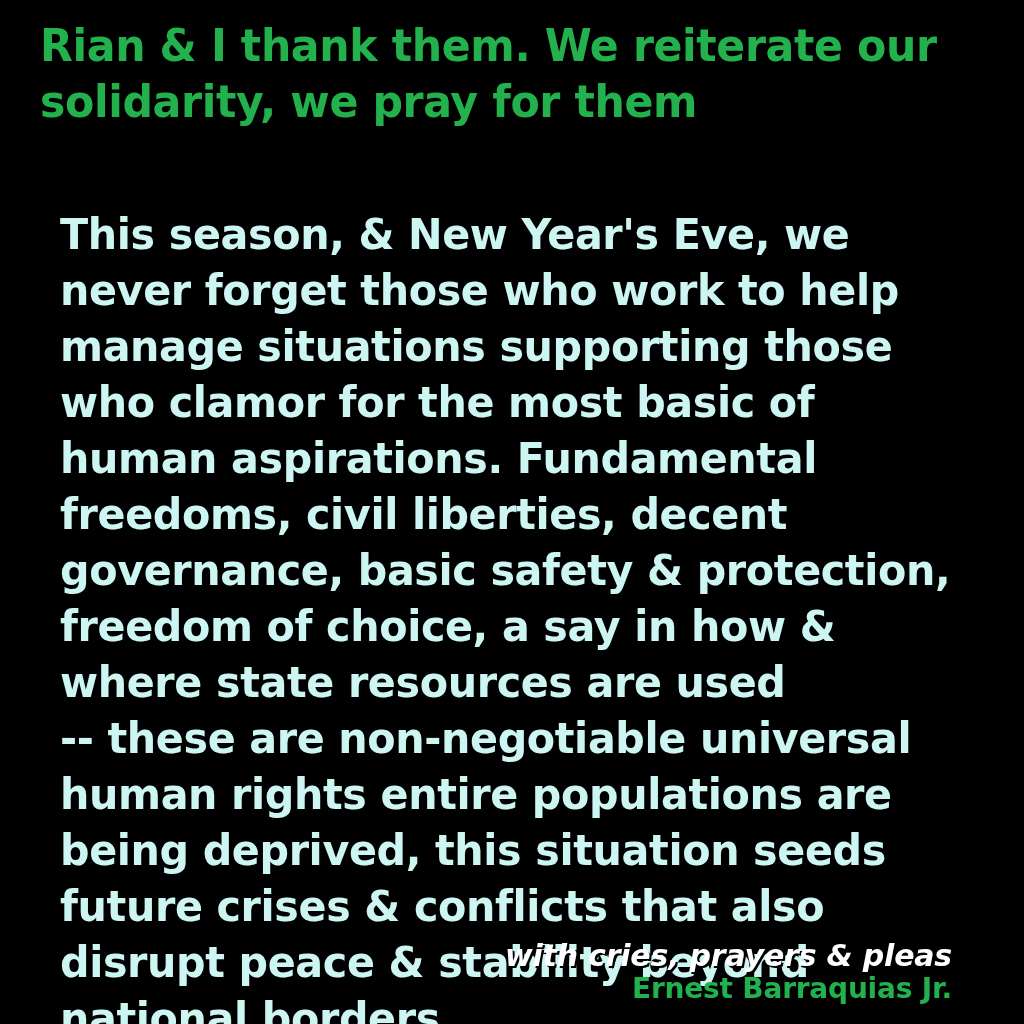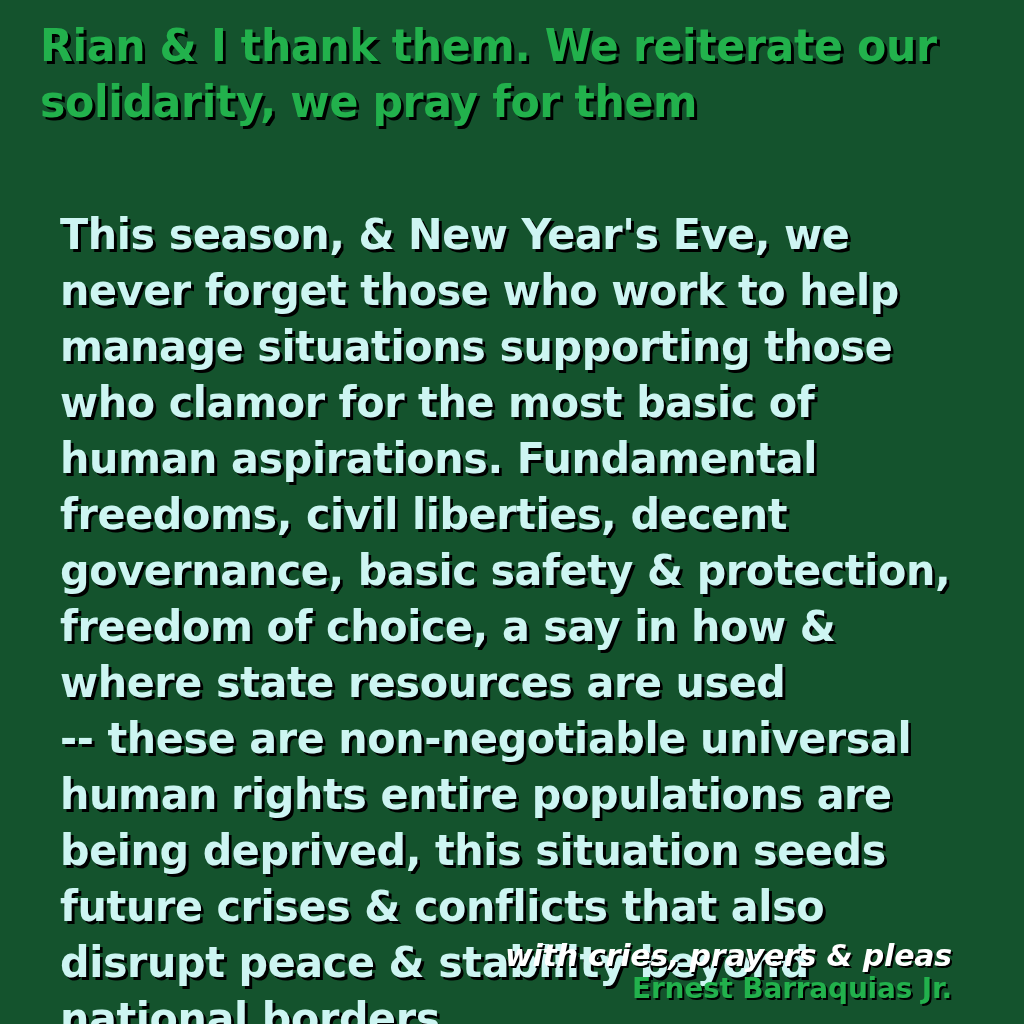--- a/index.html
+++ b/index.html
@@ -9,21 +9,21 @@
   body {
     width: 1024px;
     height: 1024px;
     overflow: hidden;
     font-family: "Liberation Sans", sans-serif;
   }
   #poster {
     position: relative;
     width: 1024px;
     height: 1024px;
-    background: #14532d;
+    background: #000000;
     overflow: hidden;
   }
 
   
   .headline {
     position: absolute;
     left: 40px;
     top: 18px;
     width: 960px;
     font-family: "DejaVu Sans", "Liberation Sans", sans-serif;

